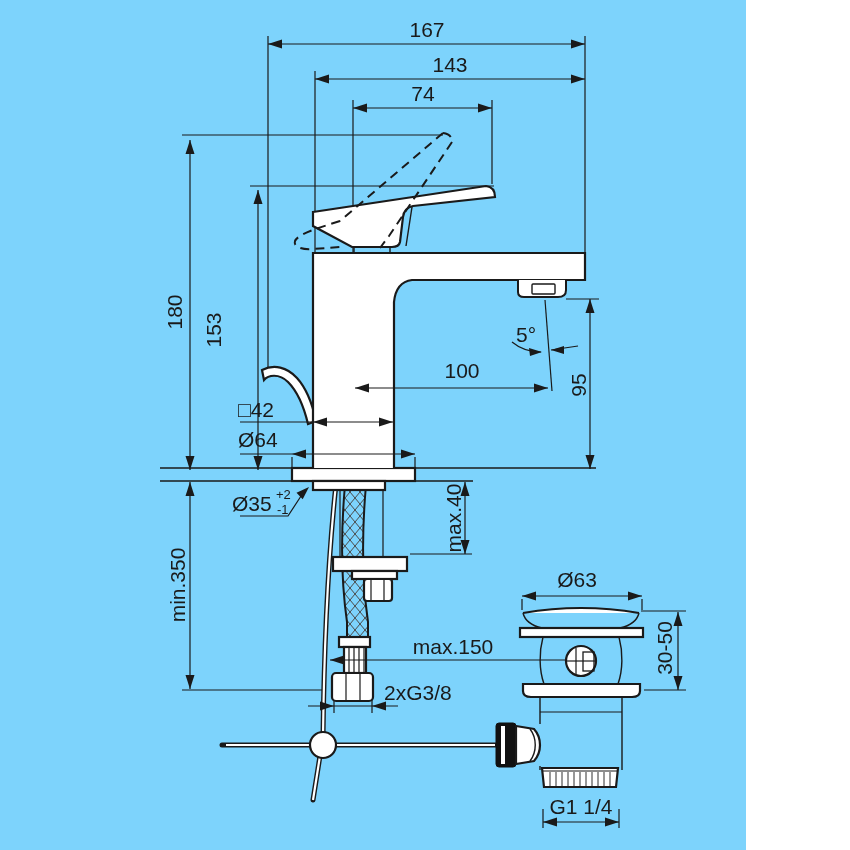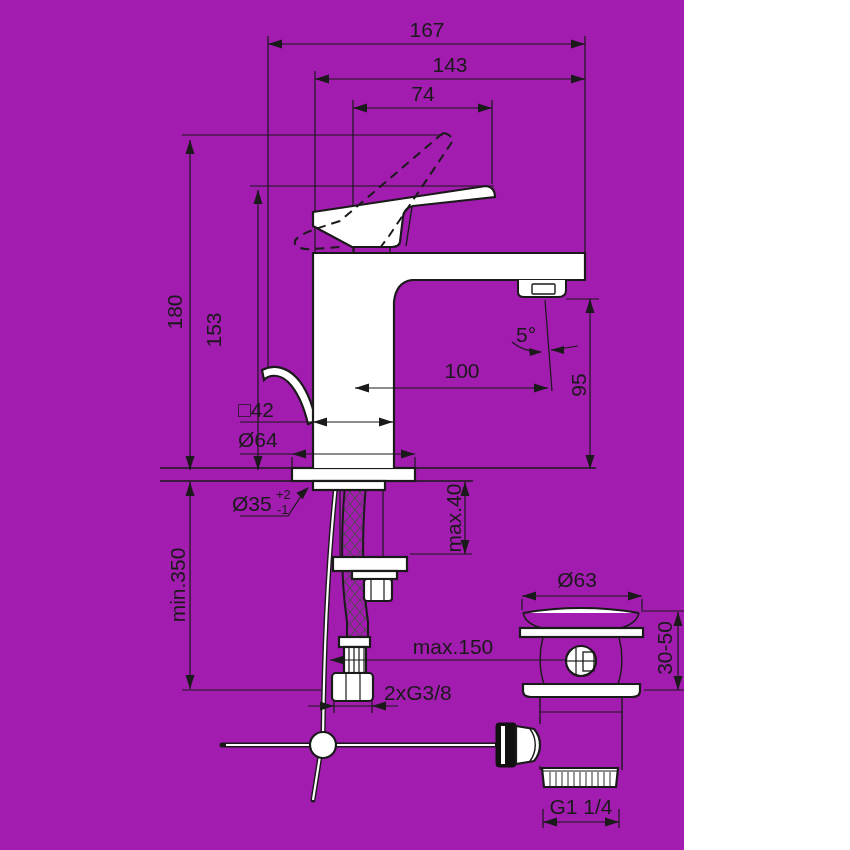--- a/index.html
+++ b/index.html
@@ -1,16 +1,16 @@
 <!DOCTYPE html>
 <html><head>
 <meta charset="utf-8">
 <style>
   html,body{margin:0;padding:0;background:#fff;}
-  #canvas{position:relative;width:684px;height:850px;background:#a21caf;overflow:hidden;text-align:right;}
+  #canvas{position:relative;width:746px;height:850px;background:#7dd3fc;overflow:hidden;text-align:right;}
   svg{display:block}
   .t{font-family:"Liberation Sans","DejaVu Sans",sans-serif;font-size:21px;fill:#1a1a1a;text-anchor:middle;}
   .tl{text-anchor:start;}
   .ts{font-size:13px;}
   .ln{stroke:#1a1a1a;stroke-width:1.2;fill:none;}
   .dash{stroke-dasharray:8 5;}
   .hdash{stroke:#1a1a1a;stroke-width:2;fill:none;stroke-dasharray:9 6;}
   .out{stroke:#1a1a1a;stroke-width:2.2;fill:#ffffff;}
   .out15{stroke:#1a1a1a;stroke-width:1.4;fill:none;}
   .arr{fill:#1a1a1a;stroke:none;}

